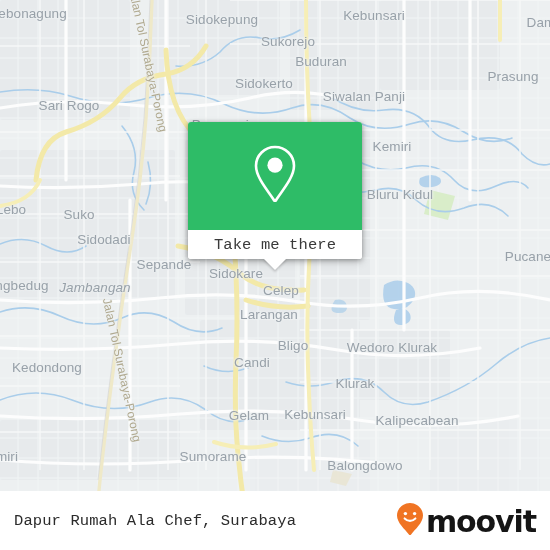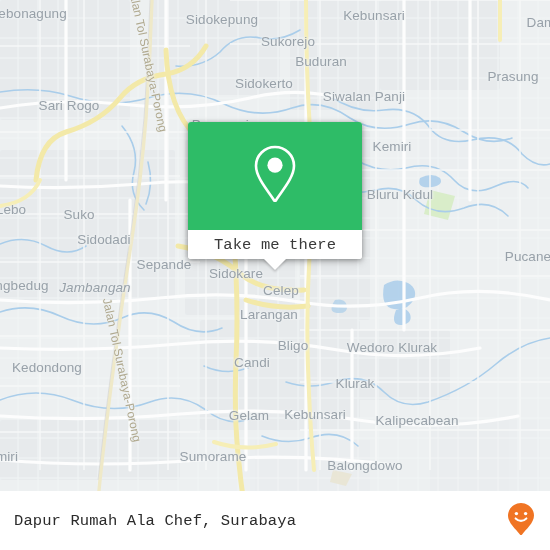--- a/index.html
+++ b/index.html
@@ -257,16 +257,17 @@
     <div id="place-name">Dapur Rumah Ala Chef, Surabaya</div>
     <div id="brand">
       <span>
         <svg width="30" height="34" viewBox="0 0 30 34">
           <path d="M15 1 C7.8 1 2 6.7 2 13.6 C2 21 10 27.5 13.9 32.4 C14.5 33.2 15.5 33.2 16.1 32.4 C20 27.5 28 21 28 13.6 C28 6.7 22.2 1 15 1 Z" fill="#f07423"></path>
           <circle cx="10.4" cy="11.6" r="1.7" fill="#ffffff"></circle>
           <circle cx="19.6" cy="11.6" r="1.7" fill="#ffffff"></circle>
           <path d="M9.6 16.4 q5.4 5 10.8 0" stroke="#ffffff" stroke-width="2" fill="none" stroke-linecap="round"></path>
         </svg>
       </span>
+      <span id="brand-word">moovit</span>
     </div>
   </div>
 
 </div>
 
 </body></html>

